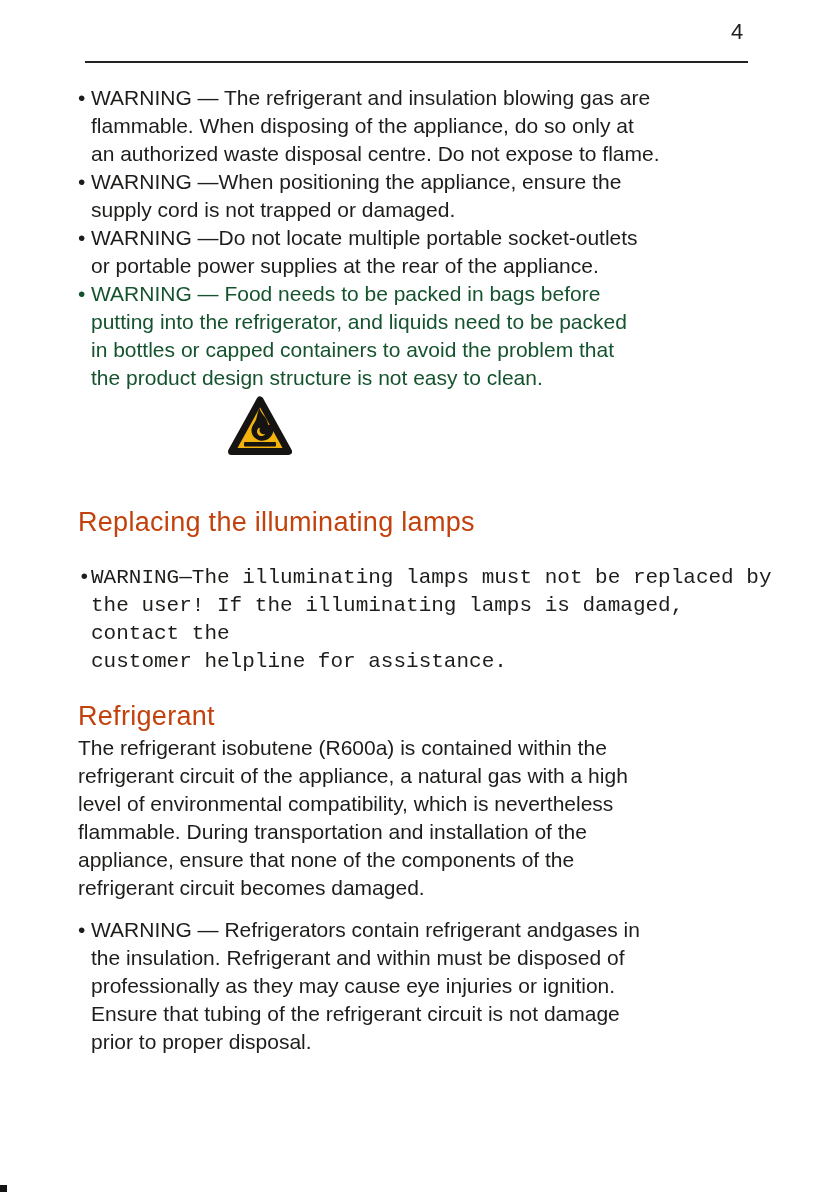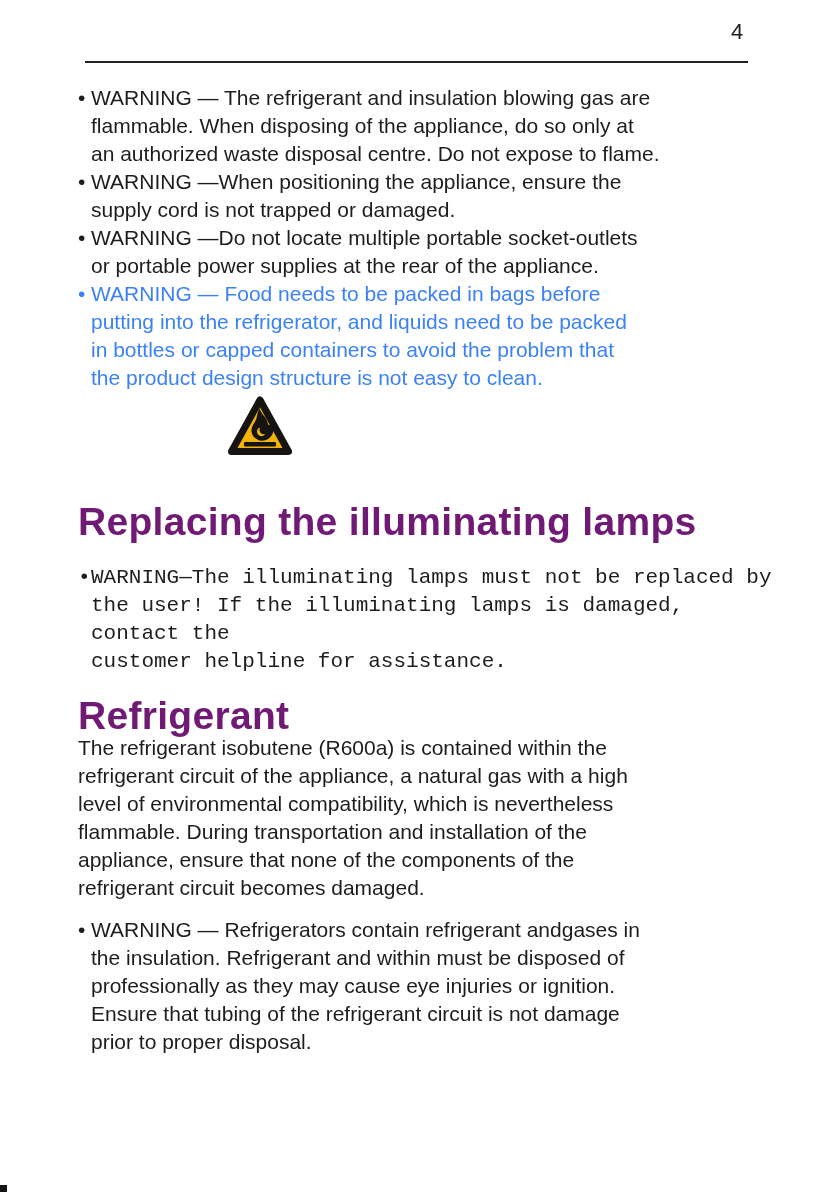--- a/index.html
+++ b/index.html
@@ -44,34 +44,34 @@
     position: relative;
     padding-left: 13px;
     white-space: pre-line;
   }
   li.warn::before {
     content: "\2022";
     position: absolute;
     left: 0;
     top: 0;
   }
-  li.warn.red { color: #3b82f6; }
+  li.warn.red { color: #14532d; }
   .icon-row {
     margin-top: 3px;
     margin-left: 150px;
     width: 64px;
     height: 62px;
   }
   .icon-row svg { display: block; width: 64px; height: 62px; }
   .section-heading {
-    font-size: 39px;
+    font-size: 27px;
     line-height: 36px;
-    font-weight: bold;
+    font-weight: normal;
     letter-spacing: 0.3px;
-    color: #701a75;
+    color: #c2410c;
   }
   .heading-lamps { margin-top: 47px; }
   .lamps-warning-list { margin-top: 24px; font-family: Liberation Mono, monospace; }
   .heading-refrigerant { margin-top: 22px; }
   .para { white-space: pre-line; }
   .refrigerant-warning-list { margin-top: 14px; }
   .scan-artifact {
     position: absolute;
     left: 0;
     top: 1185px;

